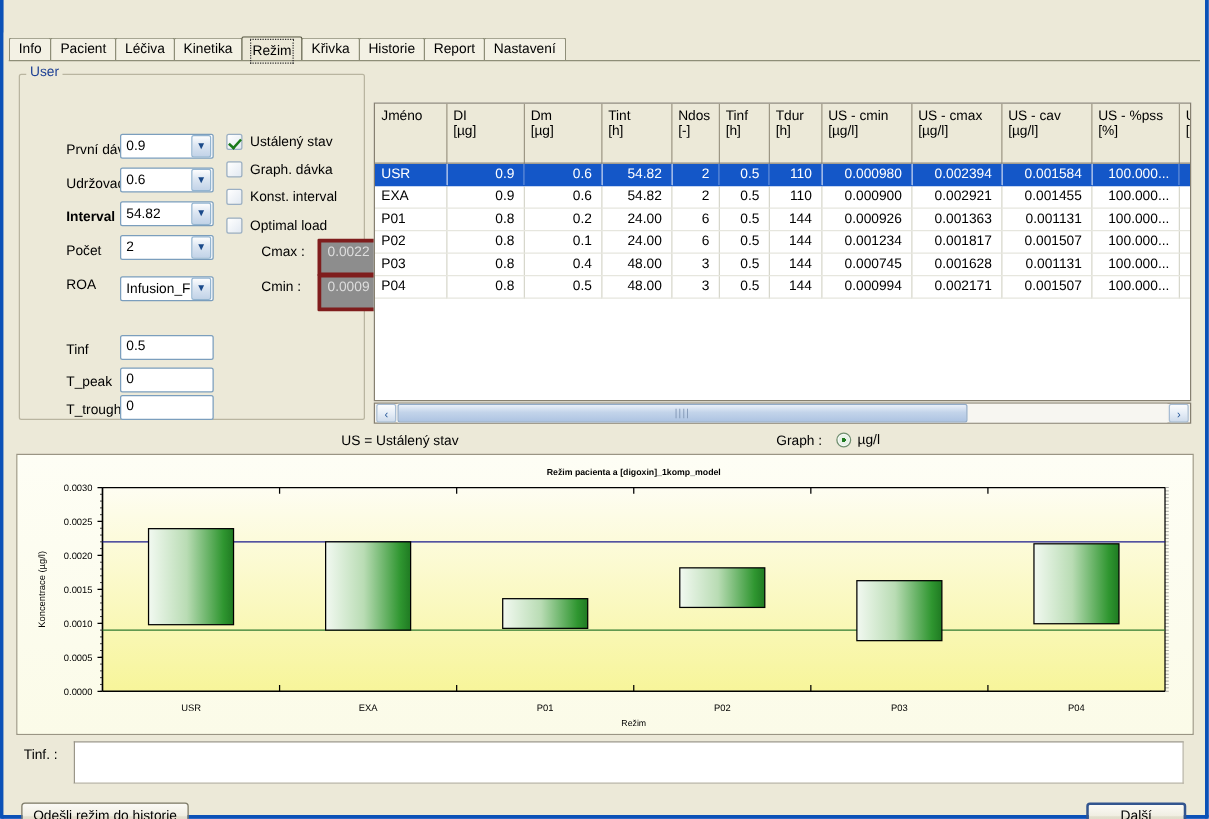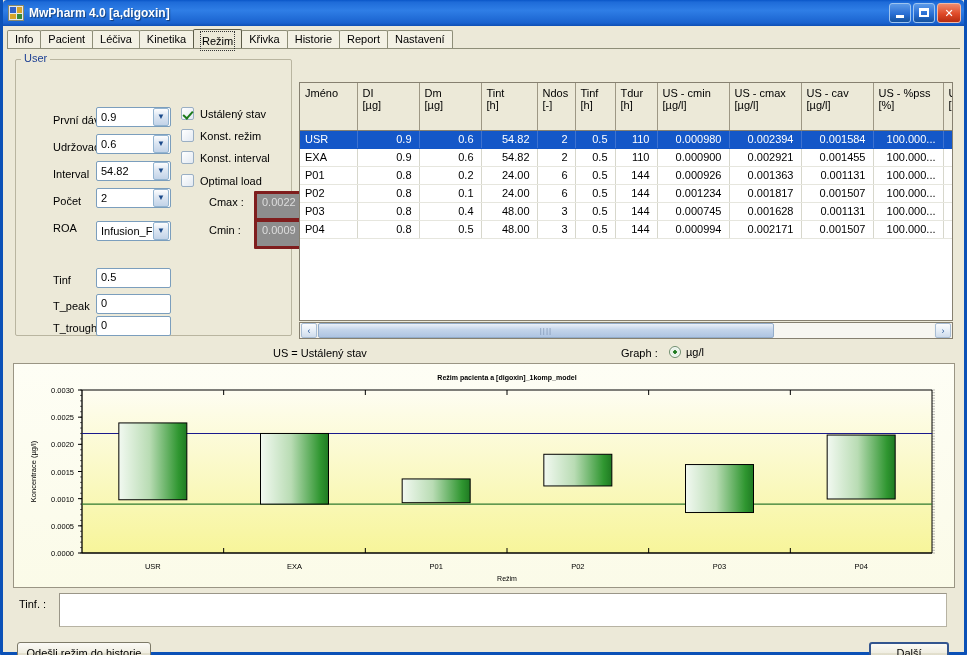--- a/index.html
+++ b/index.html
@@ -199,40 +199,20 @@
   }
   .btn.default { border:2px solid #33558f; font-weight:normal; }
   #btn-send { left:14px; top:616px; width:134px; }
   #btn-next { left:866px; top:616px; width:80px; }
 </style>
 </head>
 <body>
 
 <div id="window">
 
-  <div id="titlebar">
-    <span class="tb-icon">
-        <i></i>
-        <i></i>
-        <i></i>
-        <i></i>
-      </span>
-    <span id="title-text">MwPharm 4.0  [a,digoxin]</span>
-    <span class="tb-btns">
-      <span class="tb-btn">
-          <span class="mini"></span>
-        </span>
-      <span class="tb-btn">
-          <span class="maxi"></span>
-        </span>
-      <span class="tb-btn close">
-          <span class="g">✕</span>
-        </span>
-    </span>
-  </div>
 
   <div id="client">
 
     <div id="tabstrip">
       <div class="tab"><span>Info</span></div>
       <div class="tab"><span>Pacient</span></div>
       <div class="tab"><span>Léčiva</span></div>
       <div class="tab"><span>Kinetika</span></div>
       <div class="tab active">
           <span class="focusbox">Režim</span>
@@ -241,21 +221,21 @@
       <div class="tab"><span>Historie</span></div>
       <div class="tab"><span>Report</span></div>
       <div class="tab"><span>Nastavení</span></div>
     </div>
 
     <div id="userbox"></div>
     <div id="userbox-legend">User</div>
 
     <span class="fld-label" style="left:22px; top:88px;">První dávka</span>
     <span class="fld-label" style="left:22px; top:115px;">Udržovací dv.</span>
-    <span class="fld-label" style="left:22px; top:142px;">Interval</span>
+    <span class="fld-label" style="left:22px; top:142px;font-weight:bold;">Interval</span>
     <span class="fld-label" style="left:22px; top:169px;">Počet</span>
     <span class="fld-label" style="left:22px; top:196px;">ROA</span>
 
     <div class="combo" style="left:93px; top:81px; width:75px;">
       <span class="val">0.9</span>
       <span class="arrow">▼</span>
     </div>
     <div class="combo" style="left:93px; top:108px; width:75px;">
       <span class="val">0.6</span>
       <span class="arrow">▼</span>
@@ -279,21 +259,21 @@
     <div class="txtbox" style="left:93px; top:242px; width:75px;">0.5</div>
     <div class="txtbox" style="left:93px; top:268px; width:75px;">0</div>
     <div class="txtbox" style="left:93px; top:290px; width:75px;">0</div>
 
     <div class="chk" style="left:178px; top:81px;">
       <span class="box checked"></span>
       <span class="lbl">Ustálený stav</span>
     </div>
     <div class="chk" style="left:178px; top:103px;">
       <span class="box"></span>
-      <span class="lbl">Konst. režim</span>
+      <span class="lbl">Graph. dávka</span>
     </div>
     <div class="chk" style="left:178px; top:125px;">
       <span class="box"></span>
       <span class="lbl">Konst. interval</span>
     </div>
     <div class="chk" style="left:178px; top:148px;">
       <span class="box"></span>
       <span class="lbl">Optimal load</span>
     </div>
 

